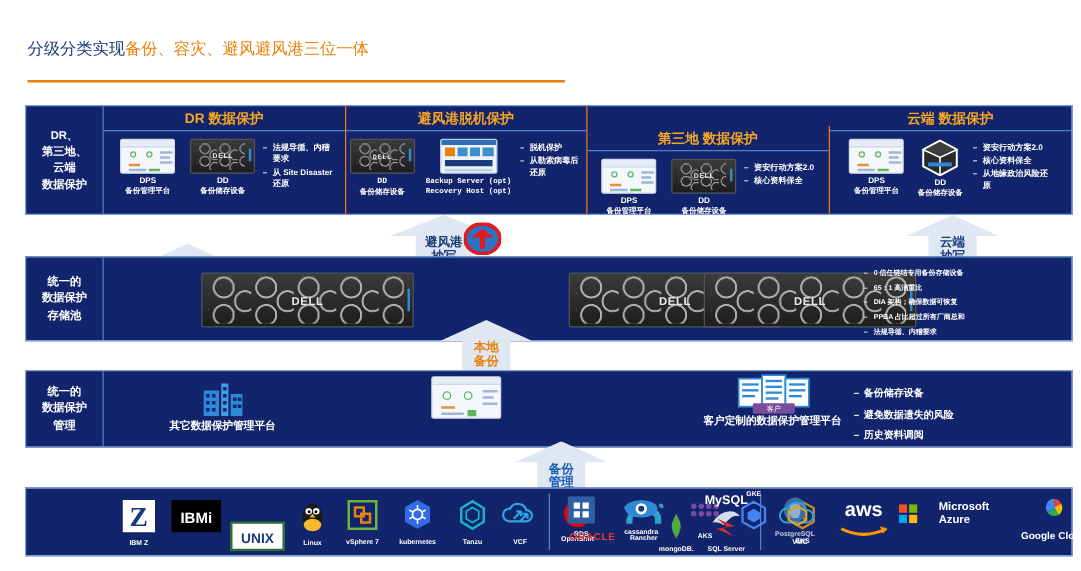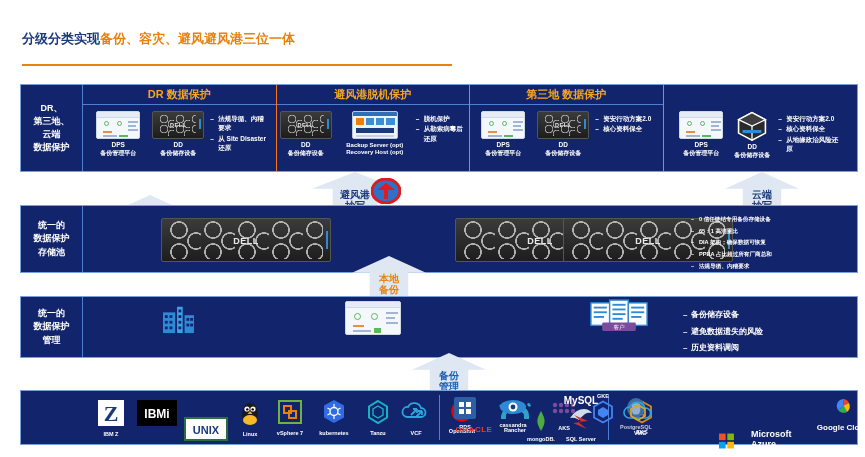--- a/index.html
+++ b/index.html
@@ -12,21 +12,21 @@
   .page { position: relative; width: 865px; height: 457px; background:#fff; }
 
   
   .title {
     position: absolute; left: 22px; top: 12px;
     font-size: 21px; font-weight: 500; color: #2b7cd3;
     letter-spacing: .3px; white-space: nowrap;
   }
   .subtitle {
     position: absolute; left: 22px; top: 30px;
-    font-size: 13px; font-weight: bold; white-space: nowrap;
+    font-size: 13px; font-weight: normal; white-space: nowrap;
   }
   .sub-a { color:#1b3a7a; }
   .sub-b { color:#e8820c; }
 
   
   .band {
     position: absolute;
     background: #12246b;
     border: 1px solid #7aa0d8;
   }
@@ -192,21 +192,21 @@
             <div class="cap">DD</div>
             <div class="cap2">备份储存设备</div>
           </div>
           <ul class="bullets" style="width:58px;">
             <li>法规导循、内稽要求</li>
             <li>从 Site Disaster 还原</li>
           </ul>
         </div>
       </div>
 
-      <div class="col" style="left:25%; width:25%;">
+      <div class="col" style="left:25%; width:25%;font-family:Liberation Mono, monospace;">
         <div class="col-head">避风港脱机保护</div>
         <div class="col-body">
           <div class="dev">
             <div class="ico-dd">
               <div class="mesh"></div>
                 <div class="brand">DELL</div>
                 <div class="led"></div>
             </div>
             <div class="cap">DD</div>
             <div class="cap2">备份储存设备</div>
@@ -224,21 +224,21 @@
             <div class="cap" style="font-size:6px;">Backup Server (opt)</div>
             <div class="cap2">Recovery Host (opt)</div>
           </div>
           <ul class="bullets" style="width:52px;">
             <li>脱机保护</li>
             <li>从勒索病毒后还原</li>
           </ul>
         </div>
       </div>
 
-      <div class="col" style="left:50%; width:25%;">
+      <div class="col" style="left:50%; width:25%;margin-top:16px;">
         <div class="col-head">第三地 数据保护</div>
         <div class="col-body">
           <div class="dev">
             <div class="ico-dps">
               <div class="dot a"></div>
                 <div class="dot b"></div>
               <div class="bar b1"></div>
                 <div class="bar b2"></div>
                 <div class="bar b3"></div>
               <div class="bar b4"></div>
@@ -258,20 +258,21 @@
             <div class="cap2">备份储存设备</div>
           </div>
           <ul class="bullets" style="width:62px;">
             <li>资安行动方案2.0</li>
             <li>核心资料保全</li>
           </ul>
         </div>
       </div>
 
       <div class="col" style="left:75%; width:25%;">
+        <div class="col-head">云端 数据保护</div>
         <div class="col-body">
           <div class="dev" style="width:50px;">
             <div class="ico-dps">
               <div class="dot a"></div>
                 <div class="dot b"></div>
               <div class="bar b1"></div>
                 <div class="bar b2"></div>
                 <div class="bar b3"></div>
               <div class="bar b4"></div>
                 <div class="bar b5"></div>
@@ -411,20 +412,21 @@
                 <rect x="20.5" y="13" width="3" height="3"></rect>
               <rect x="20.5" y="19" width="3" height="3"></rect>
                 <rect x="20.5" y="25" width="3" height="3"></rect>
               <rect x="29" y="16" width="3" height="3"></rect>
                 <rect x="33" y="16" width="3" height="3"></rect>
               <rect x="29" y="22" width="3" height="3"></rect>
                 <rect x="33" y="22" width="3" height="3"></rect>
             </g>
           </svg>
         </div>
+        <div class="lbl">其它数据保护管理平台</div>
       </div>
 
       <div class="mgmt" style="left:195px; top:4px; width:190px;">
         <div style="width:56px;height:34px;margin:0 auto;background:#f4f7fb;border:1px solid #cfd9e6;border-radius:2px;position:relative;overflow:hidden;">
           <div style="position:absolute;left:0;right:0;top:0;height:6px;background:#e6ecf5;border-bottom:1px solid #cfd9e6;"></div>
           <div style="position:absolute;left:8px;top:11px;width:7px;height:7px;border-radius:50%;border:1.5px solid #5cb85c;"></div>
           <div style="position:absolute;left:25px;top:11px;width:7px;height:7px;border-radius:50%;border:1.5px solid #5cb85c;"></div>
           <div style="position:absolute;left:40px;top:10px;width:12px;height:2px;background:#9fb6d4;"></div>
           <div style="position:absolute;left:40px;top:15px;width:9px;height:2px;background:#9fb6d4;"></div>
           <div style="position:absolute;left:40px;top:20px;width:12px;height:2px;background:#9fb6d4;"></div>
@@ -449,20 +451,21 @@
                 <rect x="24" y="15" width="14" height="2"></rect>
                 <rect x="24" y="20" width="11" height="2"></rect>
               <rect x="44" y="8" width="14" height="2"></rect>
                 <rect x="44" y="13" width="14" height="2"></rect>
                 <rect x="44" y="18" width="11" height="2"></rect>
             </g>
             <rect x="13" y="25" width="36" height="9" rx="1.5" fill="#7b4c9e"></rect>
             <text x="31" y="32" font-size="6" fill="#ffffff" text-anchor="middle" font-family="Liberation Sans, sans-serif">客户</text>
           </svg>
         </div>
+        <div class="lbl">客户定制的数据保护管理平台</div>
       </div>
 
       <ul class="bullets" style="position:absolute;left:600px;top:7px;max-width:180px;font-size:8px;line-height:1.95;">
         <li>备份储存设备</li>
         <li>避免数据遗失的风险</li>
         <li>历史资料调阅</li>
         <li>法规导循、内稽要求</li>
       </ul>
     </div>
   </div>
@@ -652,21 +655,28 @@
         <div class="nm" style="opacity:.75">PostgreSQL</div>
       </div>
 
       <div class="wl" style="left:534px; top:6px; width:46px;">
         <svg width="34" height="28" viewBox="0 0 34 28">
           <path d="M6 21 a5 5 0 0 1 1-11 a8 8 0 0 1 15 1 a5 5 0 0 1 1 10 Z" fill="none" stroke="#2ba5dd" stroke-width="1.6"></path>
           <polygon points="15,8 22,12 22,19 15,23 8,19 8,12" fill="none" stroke="#d9a527" stroke-width="1.8"></polygon>
         </svg>
         <div class="nm">VMC</div>
       </div>
-      <div class="wl" style="left:636px; top:10px; width:88px; display:flex; align-items:flex-end; gap:17px;margin-top:29px;">
+      <div class="wl" style="left:584px; top:10px; width:48px;">
+        <div style="color:#fff;font-size:16px;font-weight:bold;line-height:1;">aws</div>
+        <svg width="40" height="10" viewBox="0 0 40 10">
+          <path d="M2 3 q18 9 36 0" stroke="#ff9900" stroke-width="2.4" fill="none"></path>
+          <path d="M33 1 l6 2 l-4 4Z" fill="#ff9900"></path>
+        </svg>
+      </div>
+      <div class="wl" style="left:636px; top:10px; width:88px; display:flex; align-items:center; gap:17px;">
         <svg width="18" height="18" viewBox="0 0 18 18">
           <rect x="0" y="0" width="8" height="8" fill="#f25022"></rect>
             <rect x="10" y="0" width="8" height="8" fill="#7fba00"></rect>
           <rect x="0" y="10" width="8" height="8" fill="#00a4ef"></rect>
             <rect x="10" y="10" width="8" height="8" fill="#ffb900"></rect>
         </svg>
         <div style="color:#fff;font-size:9px;font-weight:bold;text-align:left;line-height:1.1;">Microsoft Azure</div>
       </div>
       <div class="wl" style="left:718px; top:5px; width:84px;">
         <svg width="26" height="22" viewBox="0 0 26 22">

